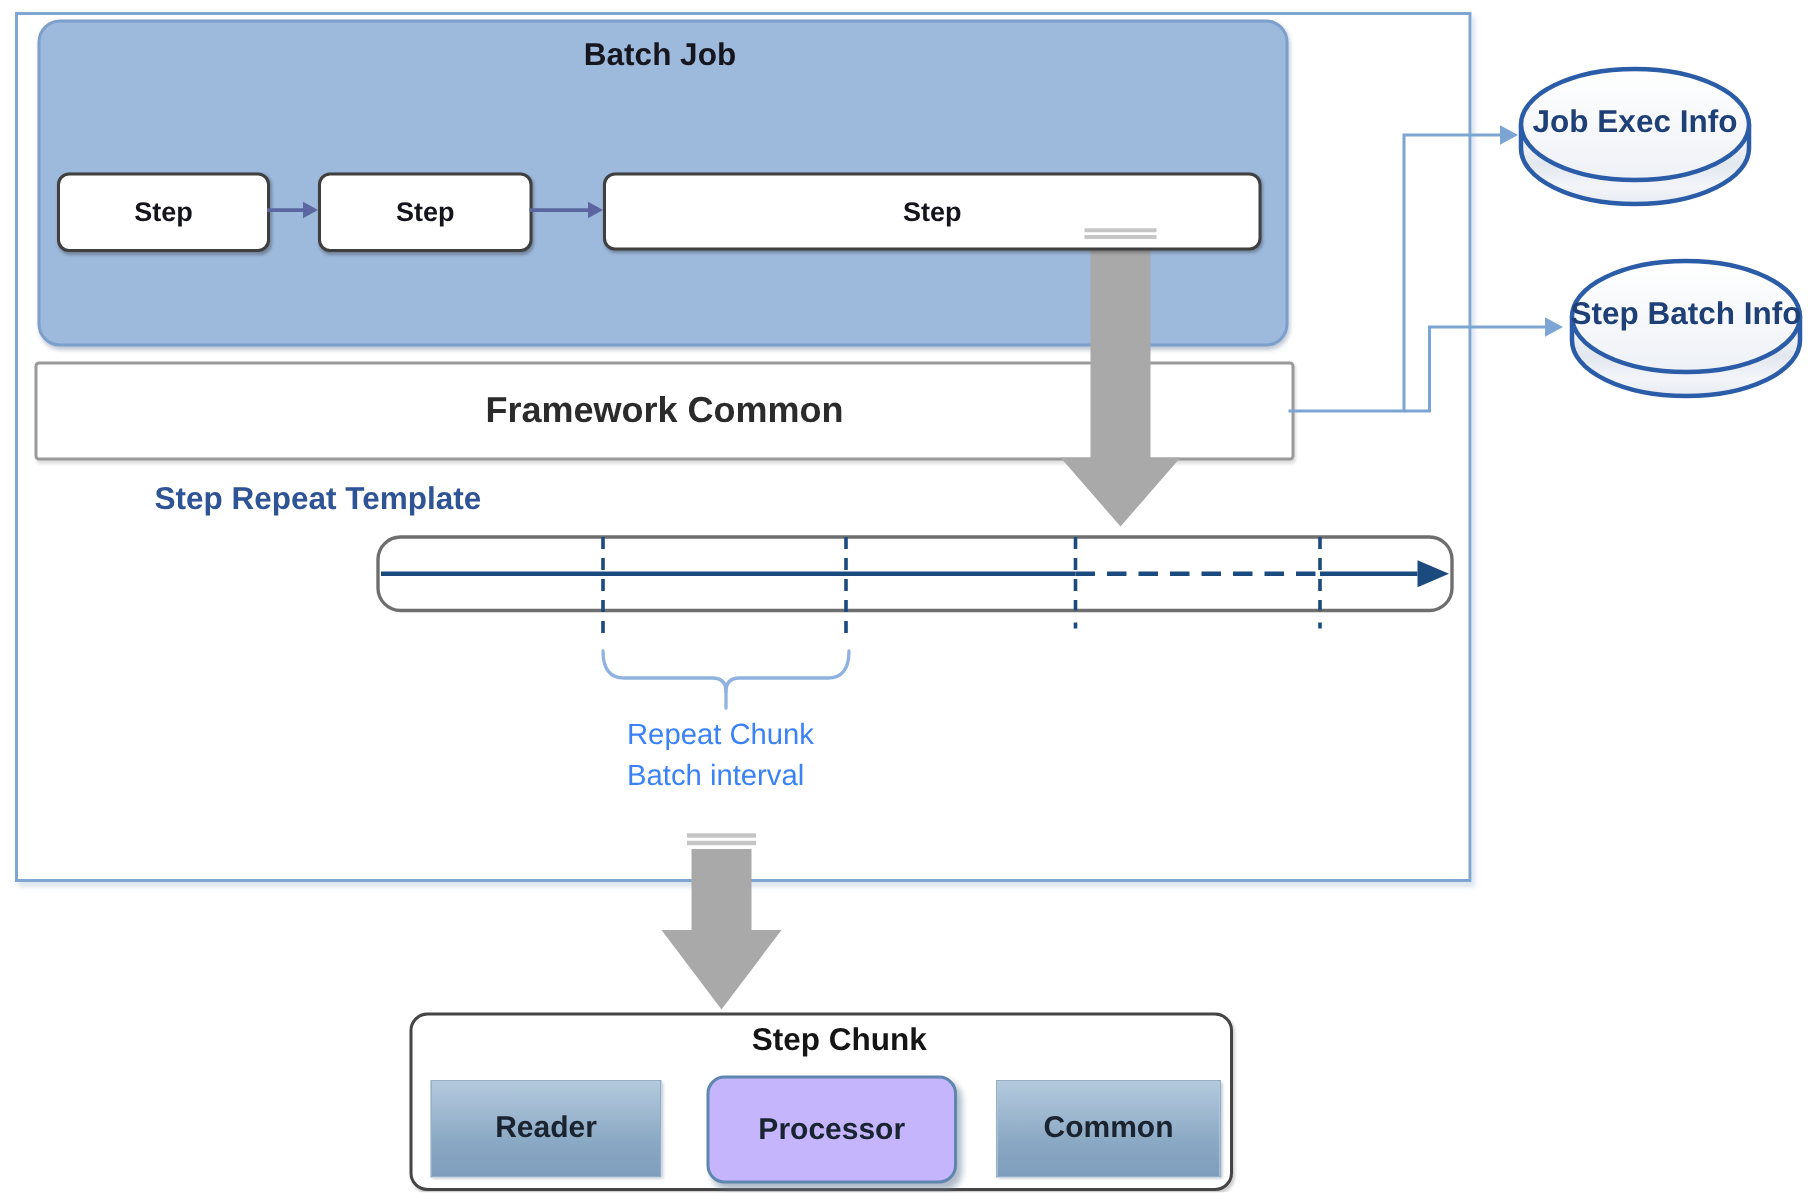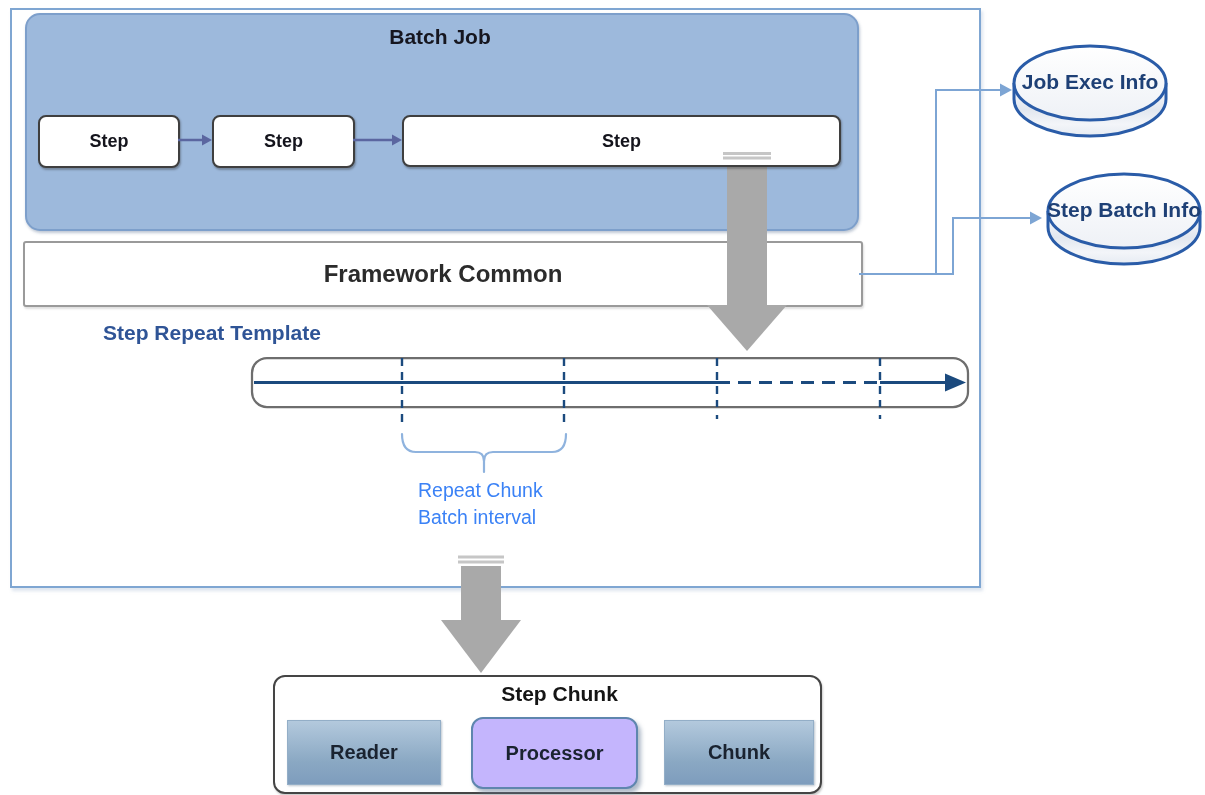--- a/index.html
+++ b/index.html
@@ -210,16 +210,16 @@
 
   <div class="abs chunk-box" style="z-index:4;"></div>
   <div class="abs center chunk-title" style="z-index:5;margin-left:14px;">Step Chunk</div>
   <div class="abs center rw-box reader-box" style="z-index:5;">
     <span>Reader</span>
   </div>
   <div class="abs center processor-box" style="z-index:5;">
     <span>Processor</span>
   </div>
   <div class="abs center rw-box writer-box" style="z-index:5;">
-    <span>Chunk</span>
+    <span>Common</span>
   </div>
 
 </div>
 
 </body></html>

